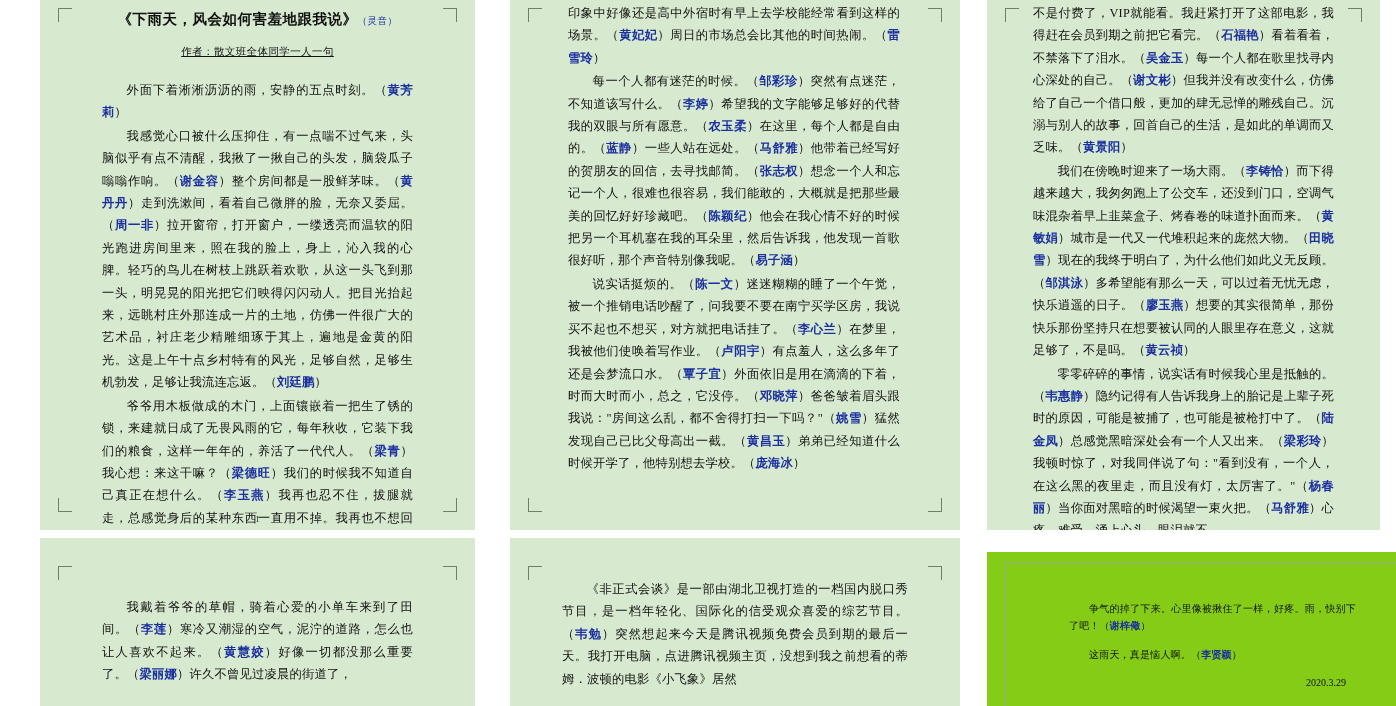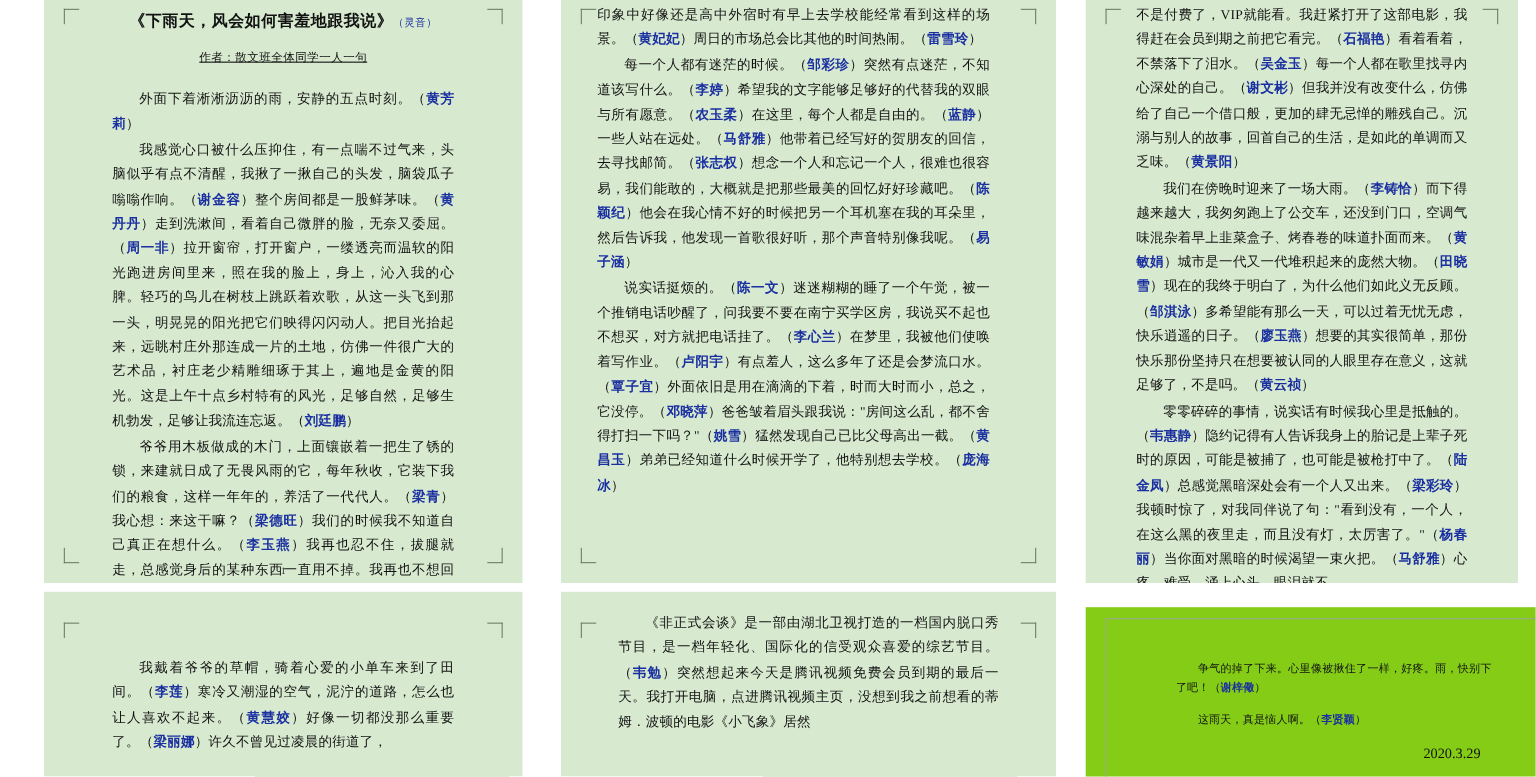--- a/index.html
+++ b/index.html
@@ -83,21 +83,21 @@
   .pagenum {
     position: absolute;
     bottom: 6px;
     left: 0; right: 0;
     text-align: center;
     font-size: 9px;
     color: #333;
   }
   .datestamp {
     text-align: right;
-    font-size: 13px;
+    font-size: 10px;
     color: #111;
     margin-top: 14px;
     padding-right: 10px;
   }
   .lastframe {
     position: absolute;
     border: 1px solid #9aa894;
     box-sizing: border-box;
   }
 </style>
@@ -122,21 +122,21 @@
 
     </div>
     <div class="pagenum">1</div>
   </div>
 
   <div class="sheet" style="left:470px; top:0px; width:450px; height:530px;">
     <div class="mark tl" style="left:18px; top:8px;"></div>
     <div class="mark tr" style="right:18px; top:8px;"></div>
     <div class="mark bl" style="left:18px; bottom:18px;"></div>
     <div class="mark br" style="right:18px; bottom:18px;"></div>
-    <div class="inner" style="padding:2px 60px 0 33px;">
+    <div class="inner" style="padding:2px 60px 0 58px;">
       <p class="para noindent">印象中好像还是高中外宿时有早上去学校能经常看到这样的场景。（<span class="name">黄妃妃</span>）周日的市场总会比其他的时间热闹。（<span class="name">雷雪玲</span>）</p>
       <p class="para">每一个人都有迷茫的时候。（<span class="name">邹彩珍</span>）突然有点迷茫，不知道该写什么。（<span class="name">李婷</span>）希望我的文字能够足够好的代替我的双眼与所有愿意。（<span class="name">农玉柔</span>）在这里，每个人都是自由的。（<span class="name">蓝静</span>）一些人站在远处。（<span class="name">马舒雅</span>）他带着已经写好的贺朋友的回信，去寻找邮简。（<span class="name">张志权</span>）想念一个人和忘记一个人，很难也很容易，我们能敢的，大概就是把那些最美的回忆好好珍藏吧。（<span class="name">陈颖纪</span>）他会在我心情不好的时候把另一个耳机塞在我的耳朵里，然后告诉我，他发现一首歌很好听，那个声音特别像我呢。（<span class="name">易子涵</span>）</p>
       <p class="para">说实话挺烦的。（<span class="name">陈一文</span>）迷迷糊糊的睡了一个午觉，被一个推销电话吵醒了，问我要不要在南宁买学区房，我说买不起也不想买，对方就把电话挂了。（<span class="name">李心兰</span>）在梦里，我被他们使唤着写作业。（<span class="name">卢阳宇</span>）有点羞人，这么多年了还是会梦流口水。（<span class="name">覃子宜</span>）外面依旧是用在滴滴的下着，时而大时而小，总之，它没停。（<span class="name">邓晓萍</span>）爸爸皱着眉头跟我说："房间这么乱，都不舍得打扫一下吗？"（<span class="name">姚雪</span>）猛然发现自己已比父母高出一截。（<span class="name">黄昌玉</span>）弟弟已经知道什么时候开学了，他特别想去学校。（<span class="name">庞海冰</span>）</p>
     </div>
   </div>
 
   <div class="sheet" style="left:947px; top:0px; width:393px; height:530px;padding-left:40px;">
     <div class="mark tl" style="left:18px; top:8px;"></div>
     <div class="mark tr" style="right:18px; top:8px;"></div>
     <div class="inner" style="padding:2px 46px 0 46px;">
@@ -150,21 +150,21 @@
     <div class="mark tl" style="left:18px; top:28px;"></div>
     <div class="mark tr" style="right:18px; top:28px;"></div>
     <div class="inner" style="padding:58px 62px 0 62px;">
       <p class="para">我戴着爷爷的草帽，骑着心爱的小单车来到了田间。（<span class="name">李莲</span>）寒冷又潮湿的空气，泥泞的道路，怎么也让人喜欢不起来。（<span class="name">黄慧姣</span>）好像一切都没那么重要了。（<span class="name">梁丽娜</span>）许久不曾见过凌晨的街道了，</p>
     </div>
   </div>
 
   <div class="sheet" style="left:470px; top:538px; width:450px; height:168px;">
     <div class="mark tl" style="left:18px; top:28px;"></div>
     <div class="mark tr" style="right:18px; top:28px;"></div>
-    <div class="inner" style="padding:17px 52px 0 52px;">
+    <div class="inner" style="padding:40px 52px 0 52px;">
       <p class="para">《非正式会谈》是一部由湖北卫视打造的一档国内脱口秀节目，是一档年轻化、国际化的信受观众喜爱的综艺节目。（<span class="name">韦勉</span>）突然想起来今天是腾讯视频免费会员到期的最后一天。我打开电脑，点进腾讯视频主页，没想到我之前想看的蒂姆．波顿的电影《小飞象》居然</p>
     </div>
   </div>
 
   <div class="sheet" style="left:947px; top:552px; width:449px; height:166px; background:#84cc16;">
     <div class="lastframe" style="left:18px; top:10px; right:18px; bottom:0px;"></div>
     <div class="inner" style="padding:48px 80px 0 82px;">
       <p class="para" style="font-size:10px; line-height:17px;">争气的掉了下来。心里像被揪住了一样，好疼。雨，快别下了吧！（<span class="name">谢梓儆</span>）</p>
       <p class="para" style="font-size:10px; line-height:17px; margin-top:12px;">这雨天，真是恼人啊。（<span class="name">李贤颖</span>）</p>
       <div class="datestamp">2020.3.29</div>

